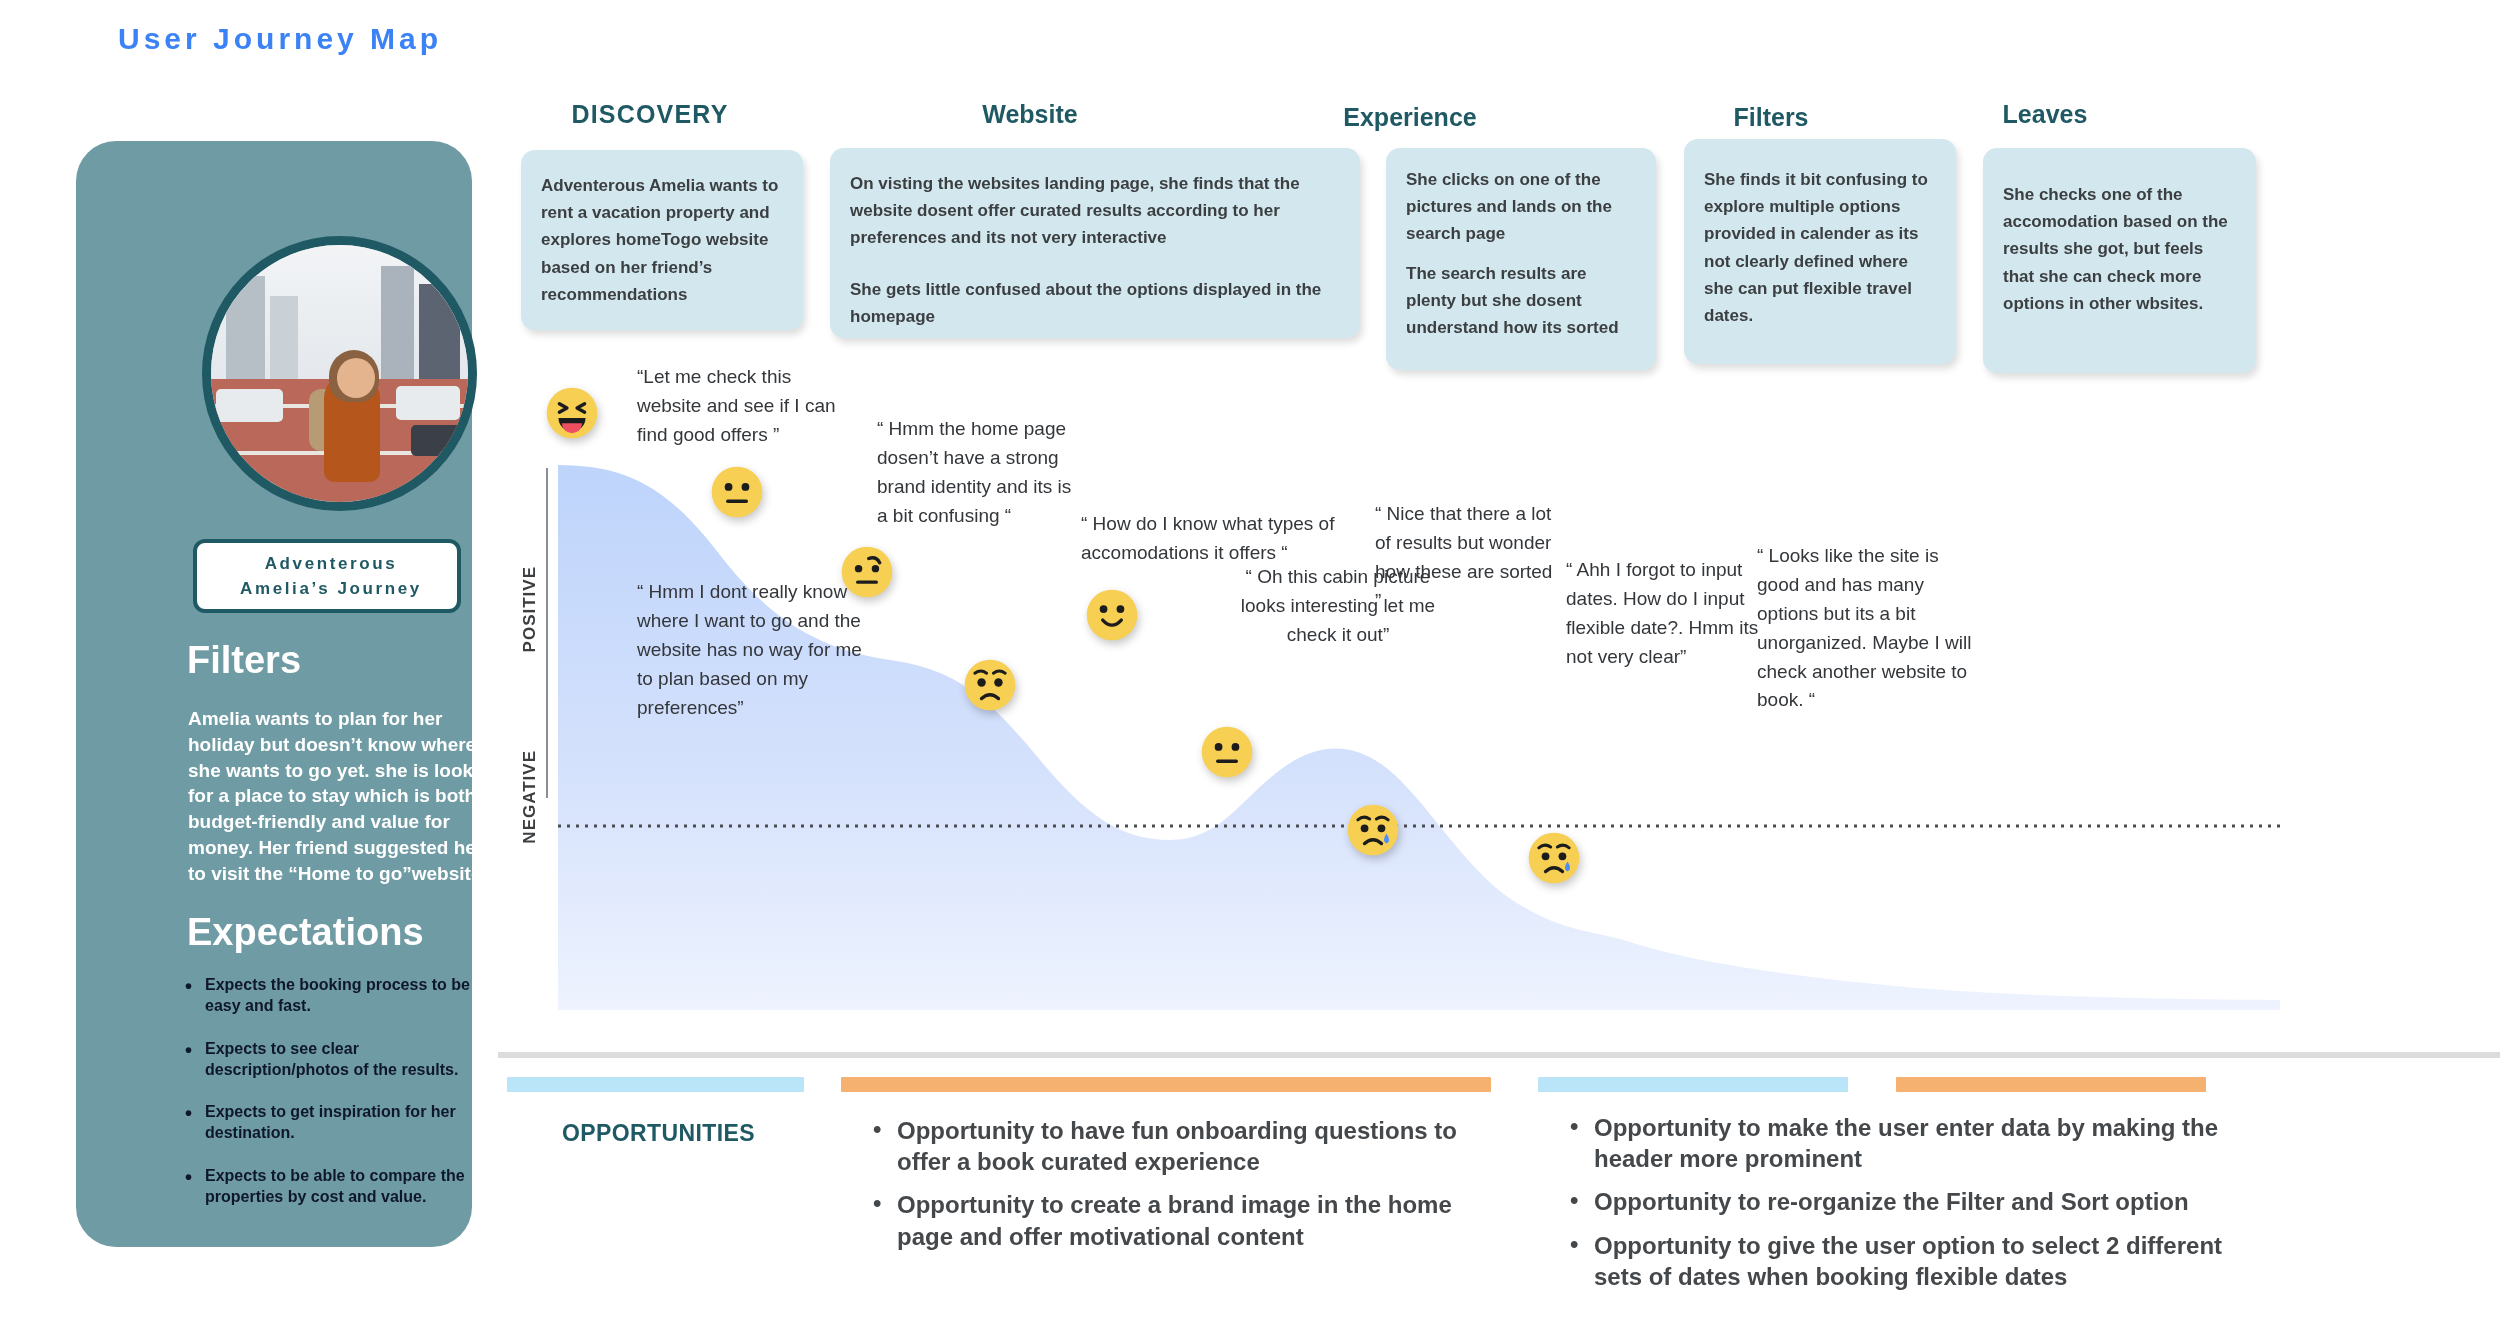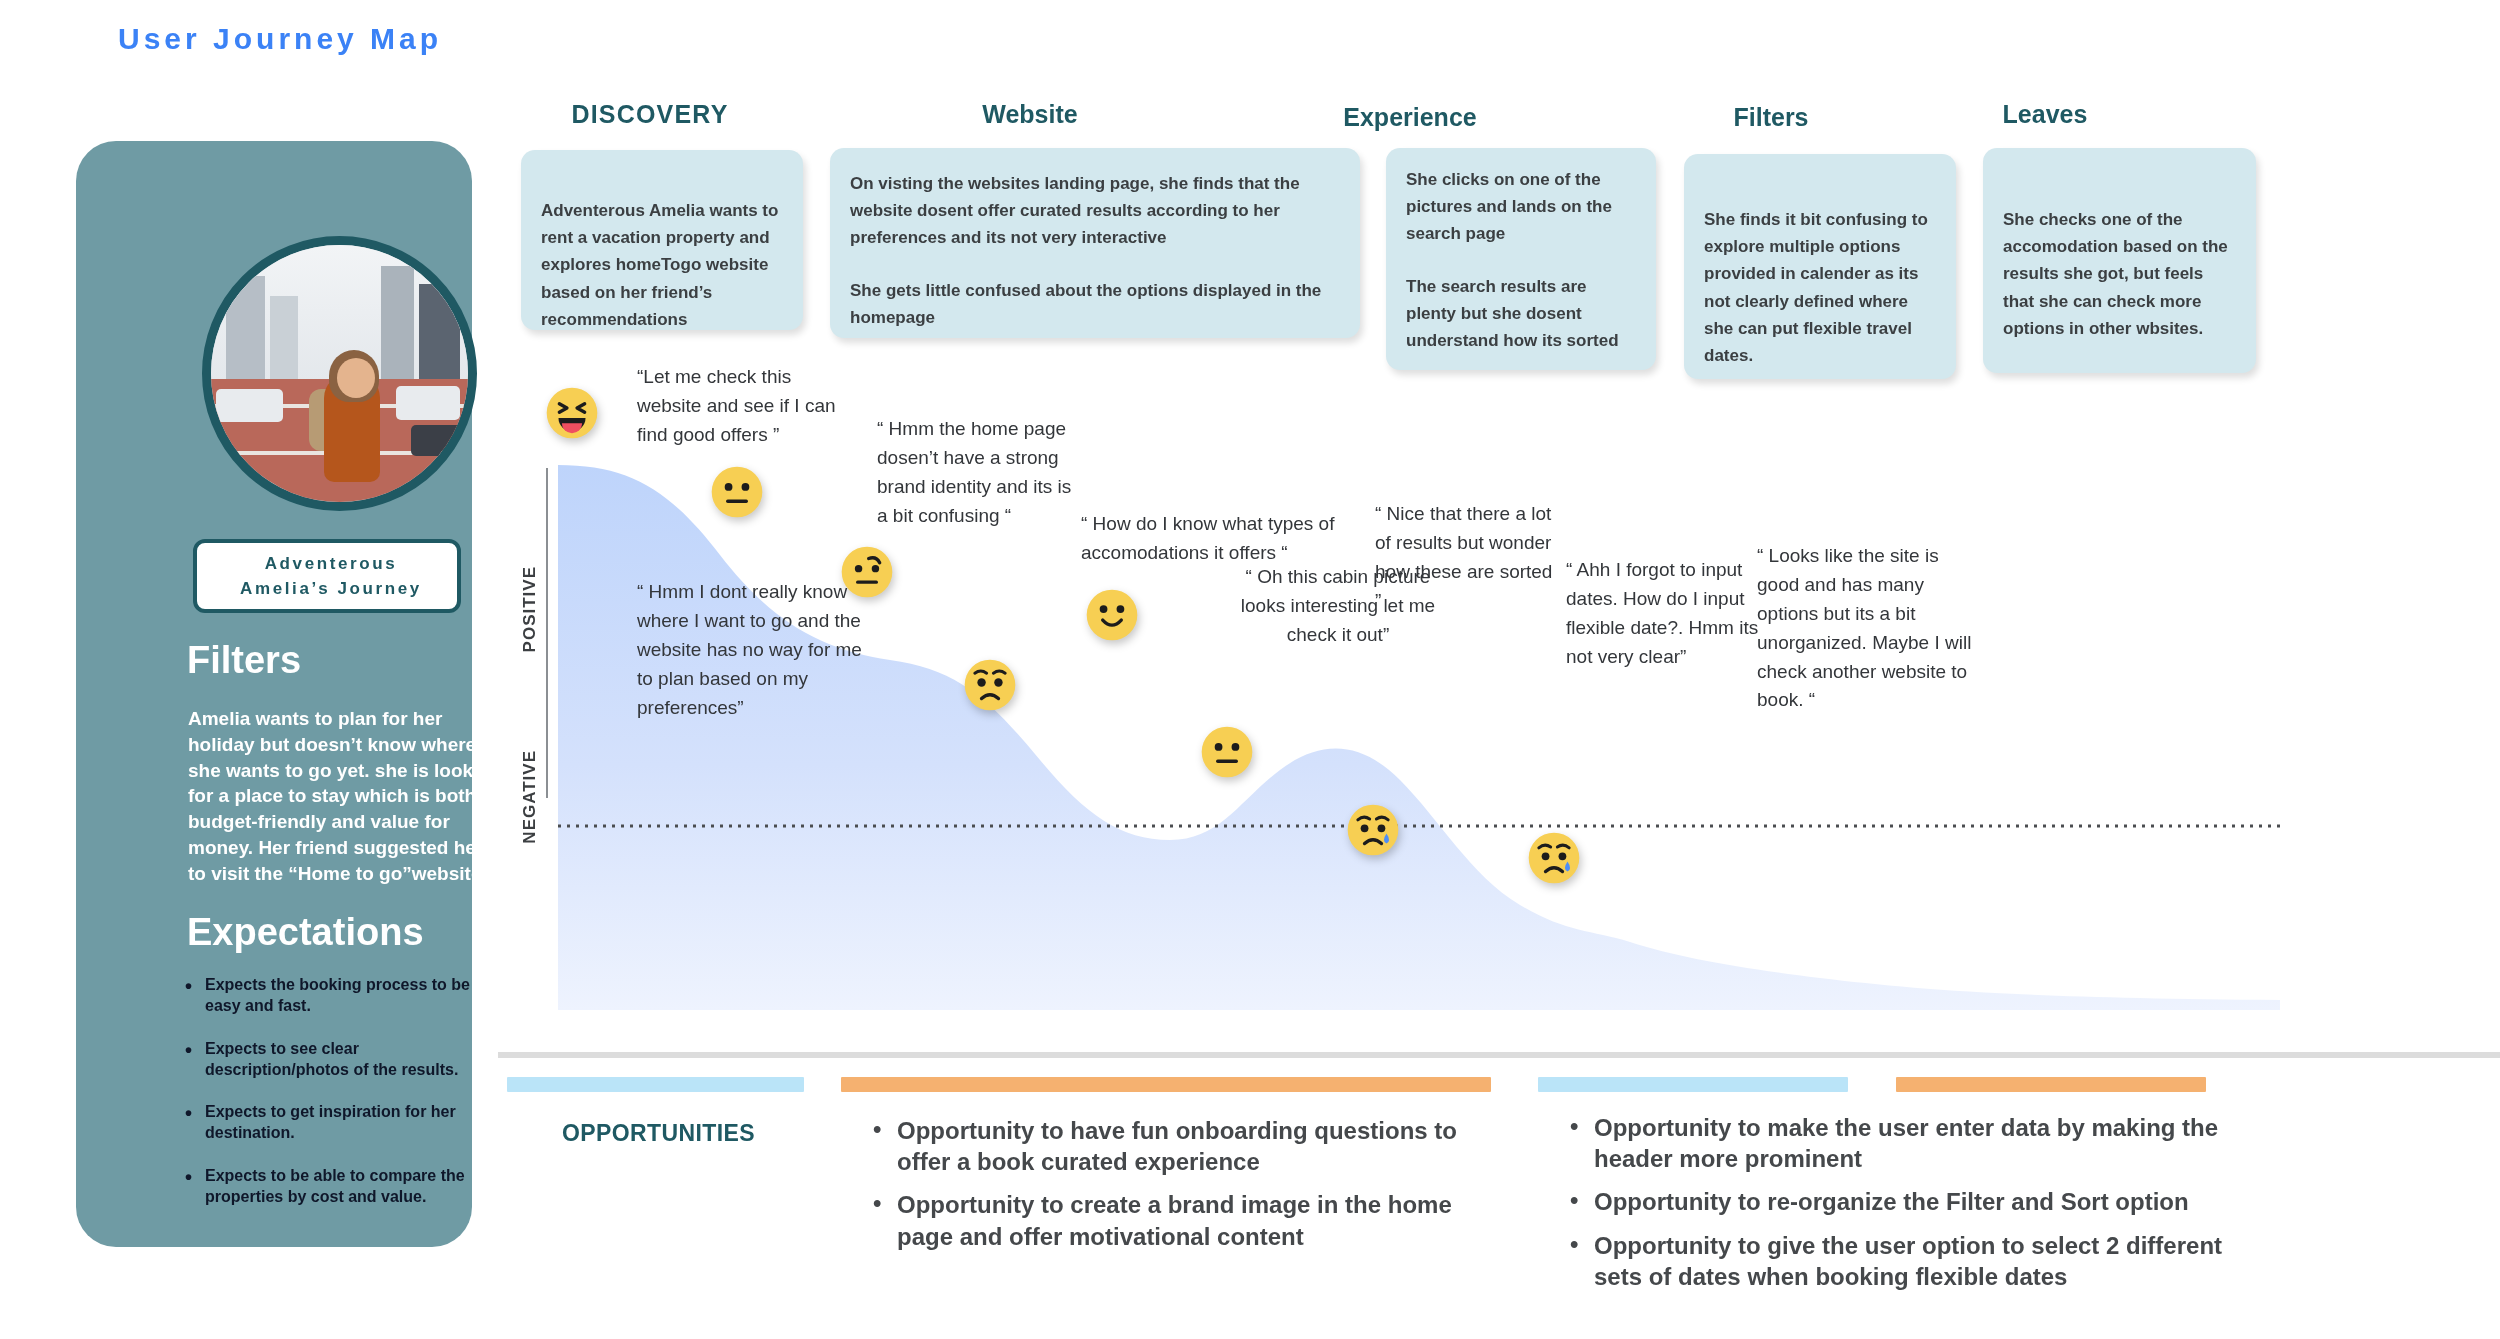--- a/index.html
+++ b/index.html
@@ -60,21 +60,21 @@
   }
   .stage-header.wide{letter-spacing:1.2px;}
 
   
   .stage-card{
     position:absolute;background:#d3e8ee;border-radius:14px;box-sizing:border-box;
     padding:22px 20px;color:#3b3f42;font-size:17px;font-weight:bold;line-height:1.6;
     box-shadow:3px 5px 7px rgba(0,0,0,0.13);
   }
   .stage-card p{margin:0 0 24px 0;}
-  .stage-card p:last-child{margin-bottom:0;margin-top:25px;}
+  .stage-card p:last-child{margin-bottom:0;}
 
   
   #journey-chart{position:absolute;left:520px;top:370px;width:1760px;height:640px;}
   #axis-positive,#axis-negative{
     position:absolute;left:0;color:#3c3f42;font-size:17px;font-weight:bold;letter-spacing:1px;
     writing-mode:vertical-rl;transform:rotate(180deg);
   }
   #axis-positive{top:196px;}
   #axis-negative{top:380px;}
   #axis-line{position:absolute;left:26px;top:98px;width:2px;height:330px;background:#8b8f93;}
@@ -157,21 +157,21 @@
   <div class="stage-card" style="left:830px;top:148px;width:530px;height:190px;">
     <p>On visting the websites landing page, she finds that the website dosent offer curated results according to her preferences and its not very interactive</p>
     <p>She gets little confused about the options displayed in the homepage</p>
   </div>
 
   <div class="stage-card" style="left:1386px;top:148px;width:270px;height:222px;padding-top:18px;">
     <p style="margin-bottom:12px;">She clicks on one of the pictures and lands on the search page</p>
     <p>The search results are plenty but she dosent understand how its sorted</p>
   </div>
 
-  <div class="stage-card" style="left:1684px;top:154px;width:272px;height:225px;padding-top:27px;">
+  <div class="stage-card" style="left:1684px;top:139px;width:272px;height:225px;padding-top:27px;">
     <p>She finds it bit confusing to explore multiple options provided in calender as its not clearly defined where she can put flexible travel dates.</p>
   </div>
 
   <div class="stage-card" style="left:1983px;top:148px;width:273px;height:225px;padding-top:33px;">
     <p>She checks one of the accomodation  based on the results she got, but feels that she can check more options in other wbsites.</p>
   </div>
 
   <div id="journey-chart">
 
     <svg width="1760" height="640" viewBox="0 0 1760 640" style="position:absolute;left:0;top:0;">

